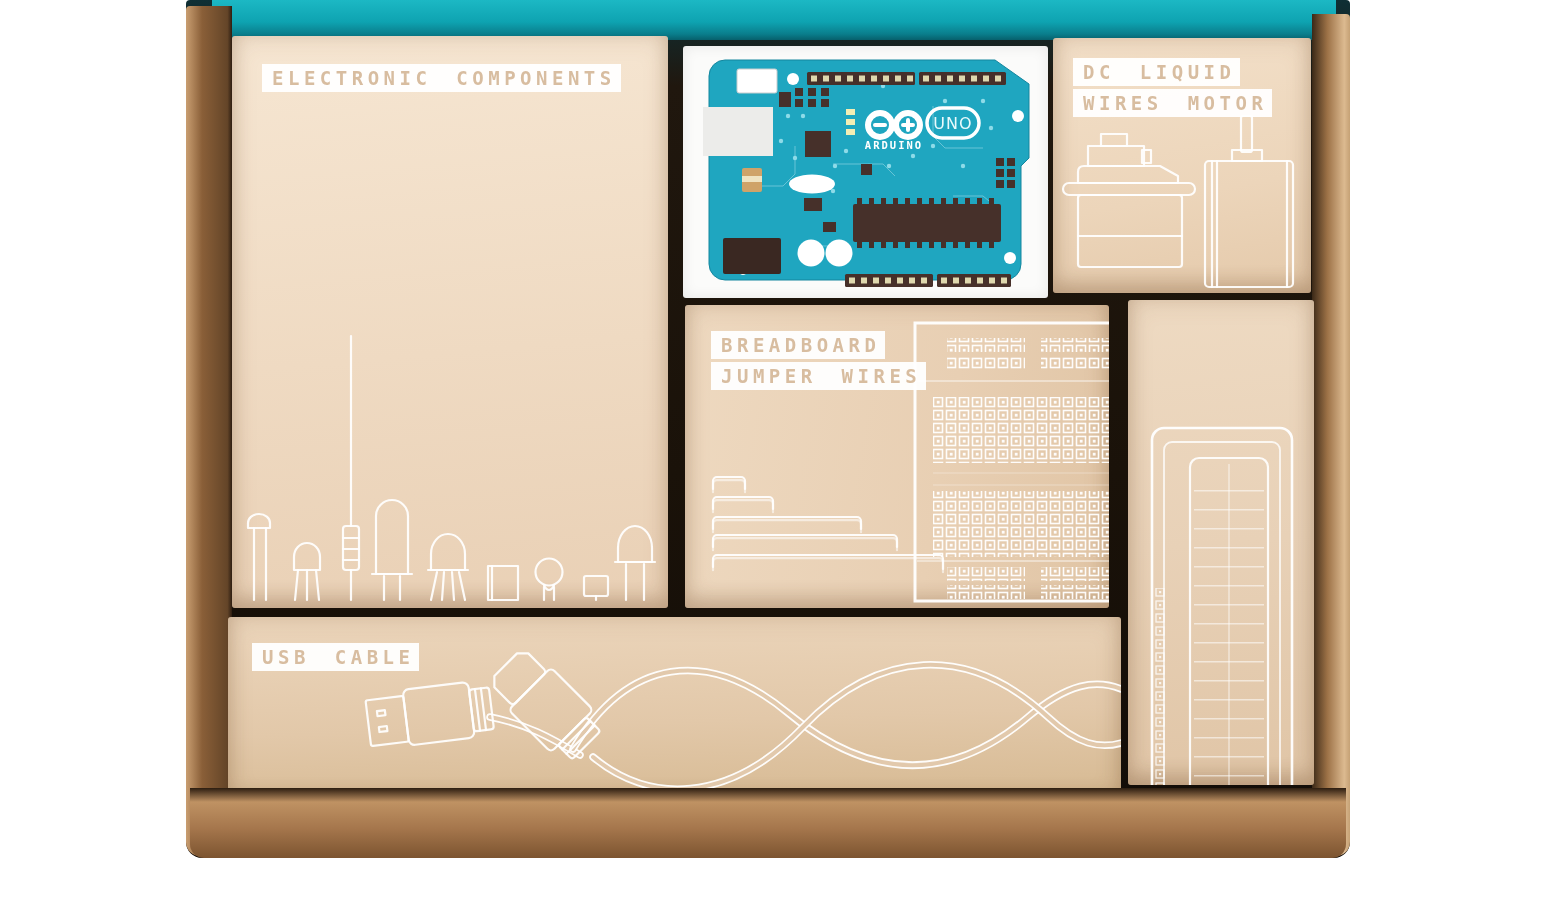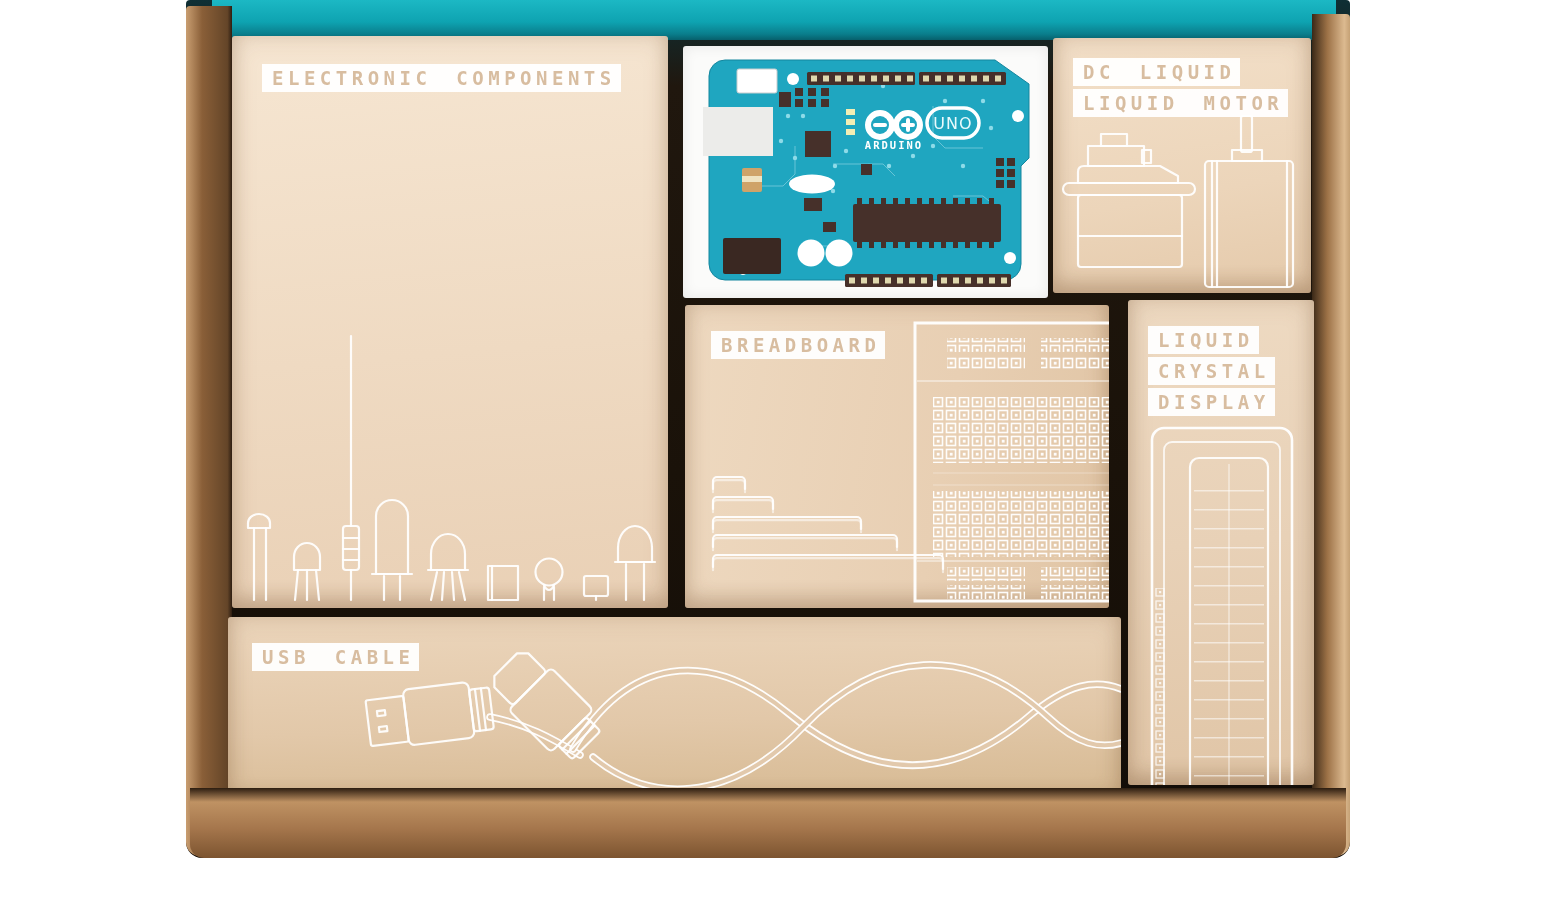--- a/index.html
+++ b/index.html
@@ -250,21 +250,21 @@
         </g>
         <text x="211" y="103" text-anchor="middle" font-family="DejaVu Sans Mono, monospace" font-size="10.5" font-weight="bold" letter-spacing="2" fill="#ffffff">ARDUINO</text>
         <rect x="244" y="62" width="52" height="30" rx="15" fill="none" stroke="#ffffff" stroke-width="3.5"></rect>
         <text x="270" y="83" text-anchor="middle" font-family="DejaVu Sans, sans-serif" font-size="16" letter-spacing="1" fill="#eafafc">UNO</text>
       </svg>
     </div>
 
     <div class="kbox box-motors">
       <div class="label-stack" style="left:20px;top:20px">
         <span class="chip">DC LIQUID</span>
-        <span class="chip">LIQUID MOTOR</span>
+        <span class="chip">WIRES MOTOR</span>
       </div>
       <svg width="258" height="255" viewBox="0 0 258 255">
         <g class="lineart" stroke-width="2.4">
           <g>
             <rect x="48" y="96" width="26" height="12"></rect>
             <rect x="35" y="108" width="56" height="20"></rect>
             <rect x="89" y="112" width="9" height="13"></rect>
             <path d="M25,145 V134 q0,-6 6,-6 h76 l18,10 v7 z"></path>
             <rect x="10" y="145" width="132" height="12" rx="6"></rect>
             <rect x="25" y="157" width="104" height="72" rx="3"></rect>
@@ -276,20 +276,21 @@
             <rect x="152" y="123" width="88" height="126" rx="4"></rect>
             <path d="M159,123 V249 M164,123 V249 M234,123 V249"></path>
           </g>
         </g>
       </svg>
     </div>
 
     <div class="kbox box-breadboard">
       <div class="label-stack" style="left:26px;top:26px">
         <span class="chip">BREADBOARD</span>
+        <span class="chip">JUMPER WIRES</span>
       </div>
       <svg width="438" height="303" viewBox="0 0 438 303">
         <defs>
           <pattern id="bbsq" width="13" height="13" patternUnits="userSpaceOnUse">
             <rect x="1.5" y="1.5" width="9" height="9" fill="none" stroke="rgba(255,255,255,.95)" stroke-width="1.6"></rect>
             <rect x="4.8" y="4.8" width="2.8" height="2.8" fill="rgba(255,255,255,.95)"></rect>
           </pattern>
         </defs>
         <g>
           <rect x="230" y="18" width="202" height="278" fill="none" stroke="rgba(255,255,255,.95)" stroke-width="3"></rect>
@@ -315,25 +316,20 @@
           <path d="M28,227.2 v-8 a4,4 0 0 1 4,-4 h140 a4,4 0 0 1 4,4 v8" opacity=".6"></path>
           <path d="M28,242 v-8 a4,4 0 0 1 4,-4 h176 a4,4 0 0 1 4,4 v8"></path>
           <path d="M28,245.2 v-8 a4,4 0 0 1 4,-4 h176 a4,4 0 0 1 4,4 v8" opacity=".6"></path>
           <path d="M28,262 v-8 a4,4 0 0 1 4,-4 h222 a4,4 0 0 1 4,4 v10"></path>
           <path d="M28,265.2 v-8 a4,4 0 0 1 4,-4 h222 a4,4 0 0 1 4,4 v10" opacity=".6"></path>
         </g>
       </svg>
     </div>
 
     <div class="kbox box-lcd">
-      <div class="label-stack" style="left:20px;top:26px">
-        <span class="chip">LIQUID</span>
-        <span class="chip">CRYSTAL</span>
-        <span class="chip">DISPLAY</span>
-      </div>
       <svg width="186" height="485" viewBox="0 0 186 485">
         <defs>
           <pattern id="lcdpad" width="13" height="13" patternUnits="userSpaceOnUse">
             <rect x="2" y="2" width="8" height="8" fill="none" stroke="rgba(255,255,255,.8)" stroke-width="1.3"></rect>
             <rect x="5" y="5" width="2.2" height="2.2" fill="rgba(255,255,255,.8)"></rect>
           </pattern>
           <pattern id="lcdline" width="37" height="19" patternUnits="userSpaceOnUse">
             <path d="M0,0.8 H37" stroke="rgba(255,255,255,.55)" stroke-width="1.4"></path>
           </pattern>
         </defs>

